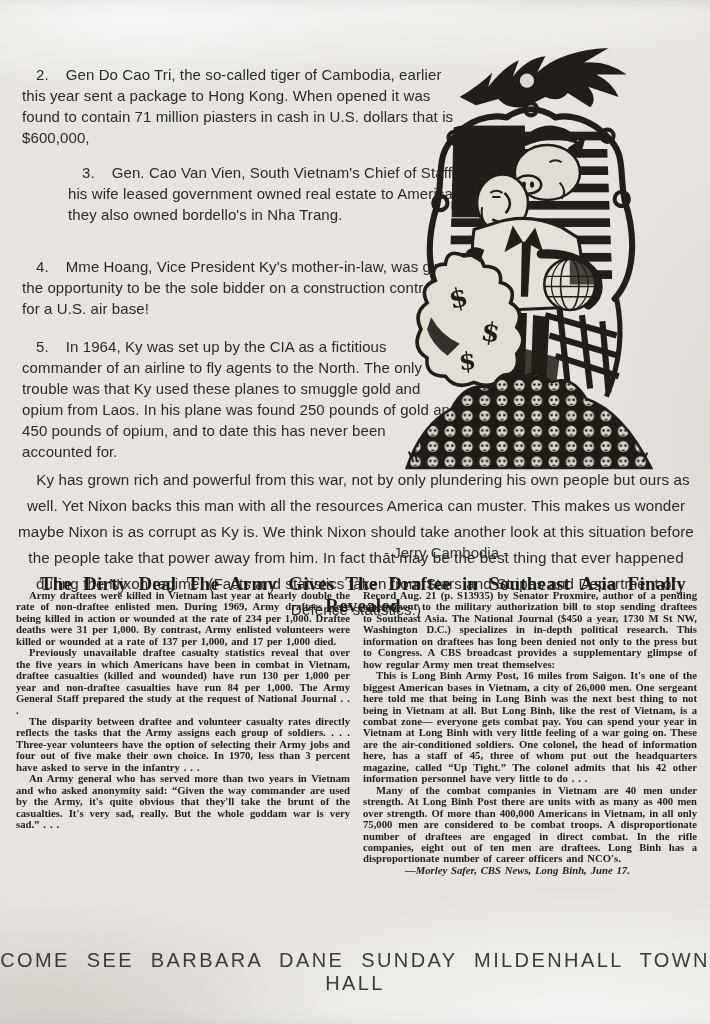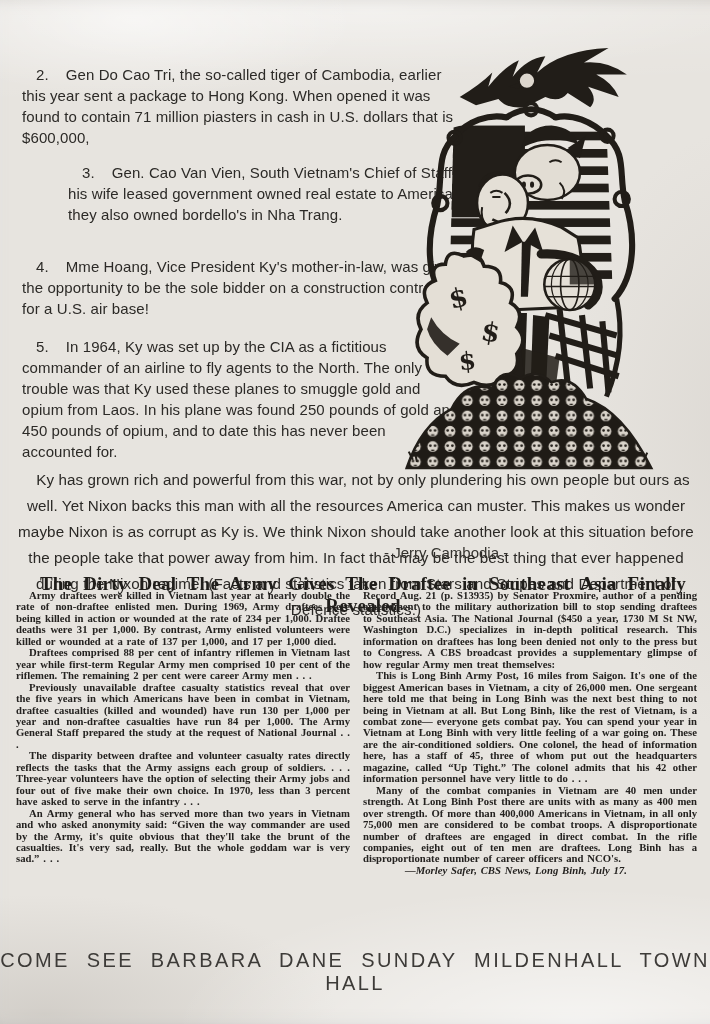--- a/index.html
+++ b/index.html
@@ -159,27 +159,26 @@
     </svg>
   </figure>
 
   <p class="summary">Ky has grown rich and powerful from this war, not by only plundering his own people but ours as well. Yet Nixon backs this man with all the resources America can muster. This makes us wonder maybe Nixon is as corrupt as Ky is. We think Nixon should take another look at this situation before the people take that power away from him. In fact that may be the best thing that ever happened during the Nixon regime. (Facts and statistics taken from Stars and Stripes and Department of Defence statistics.)</p>
   <div class="byline">- Jerry Cambodia -</div>
 
   <h1 class="headline">The Dirty Deal The Army Gives The Draftee in Southeast Asia Finally Revealed</h1>
   <div class="columns">
     <div class="col">
       <p class="cp">Army draftees were killed in Vietnam last year at nearly double the rate of non-draftee enlisted men. During 1969, Army draftees were being killed in action or wounded at the rate of 234 per 1,000. Draftee deaths were 31 per 1,000. By contrast, Army enlisted volunteers were killed or wounded at a rate of 137 per 1,000, and 17 per 1,000 died.</p>
-      <p class="cp">Draftees comprised 88 per cent of infantry riflemen in Vietnam last year while first-term Regular Army men comprised 10 per cent of the riflemen. The remaining 2 per cent were career Army men . . .</p>
       <p class="cp">Previously unavailable draftee casualty statistics reveal that over the five years in which Americans have been in combat in Vietnam, draftee casualties (killed and wounded) have run 130 per 1,000 per year and non-draftee casualties have run 84 per 1,000. The Army General Staff prepared the study at the request of National Journal . . .</p>
       <p class="cp">The disparity between draftee and volunteer casualty rates directly reflects the tasks that the Army assigns each group of soldiers. . . .  Three-year volunteers have the option of selecting their Army jobs and four out of five make their own choice. In 1970, less than 3 percent have asked to serve in the infantry . . .</p>
       <p class="cp">An Army general who has served more than two years in Vietnam and who asked anonymity said: “Given the way commander are used by the Army, it's quite obvious that they'll take the brunt of the casualties. It's very sad, really. But the whole goddam war is very sad.” . . .</p>
     </div>
     <div class="col">
       <p class="cp italic no-indent">Record Aug. 21 (p. S13935) by Senator Proxmire, author of a pending amendment to the military authorization bill to stop sending draftees to Southeast Asia. The National Journal ($450 a year, 1730 M St NW, Washington D.C.) specializes in in-depth political research. This information on draftees has long been denied not only to the press but to Congress. A CBS broadcast provides a supplementary glimpse of how regular Army men treat themselves:</p>
       <p class="cp">This is Long Binh Army Post, 16 miles from Saigon. It's one of the biggest American bases in Vietnam, a city of 26,000 men. One sergeant here told me that being in Long Binh was the next best thing to not being in Vietnam at all. But Long Binh, like the rest of Vietnam, is a combat zone— everyone gets combat pay. You can spend your year in Vietnam at Long Binh with very little feeling of a war going on. These are the air-conditioned soldiers. One colonel, the head of information here, has a staff of 45, three of whom put out the headquarters magazine, called “Up Tight.” The colonel admits that his 42 other information personnel have very little to do . . .</p>
       <p class="cp">Many of the combat companies in Vietnam are 40 men under strength. At Long Binh Post there are units with as many as 400 men over strength. Of more than 400,000 Americans in Vietnam, in all only 75,000 men are considered to be combat troops. A disproportionate number of draftees are engaged in direct combat. In the rifle companies, eight out of ten men are draftees. Long Binh has a disproportionate number of career officers and NCO's.</p>
-      <p class="cp attr-right">—Morley Safer, CBS News, Long Binh, July 17.</p>
+      <p class="cp attr-right">—Morley Safer, CBS News, Long Binh, June 17.</p>
     </div>
   </div>
 
   <div class="footer">COME SEE BARBARA DANE SUNDAY MILDENHALL TOWN HALL</div>
 </div>
 
 </body></html>

